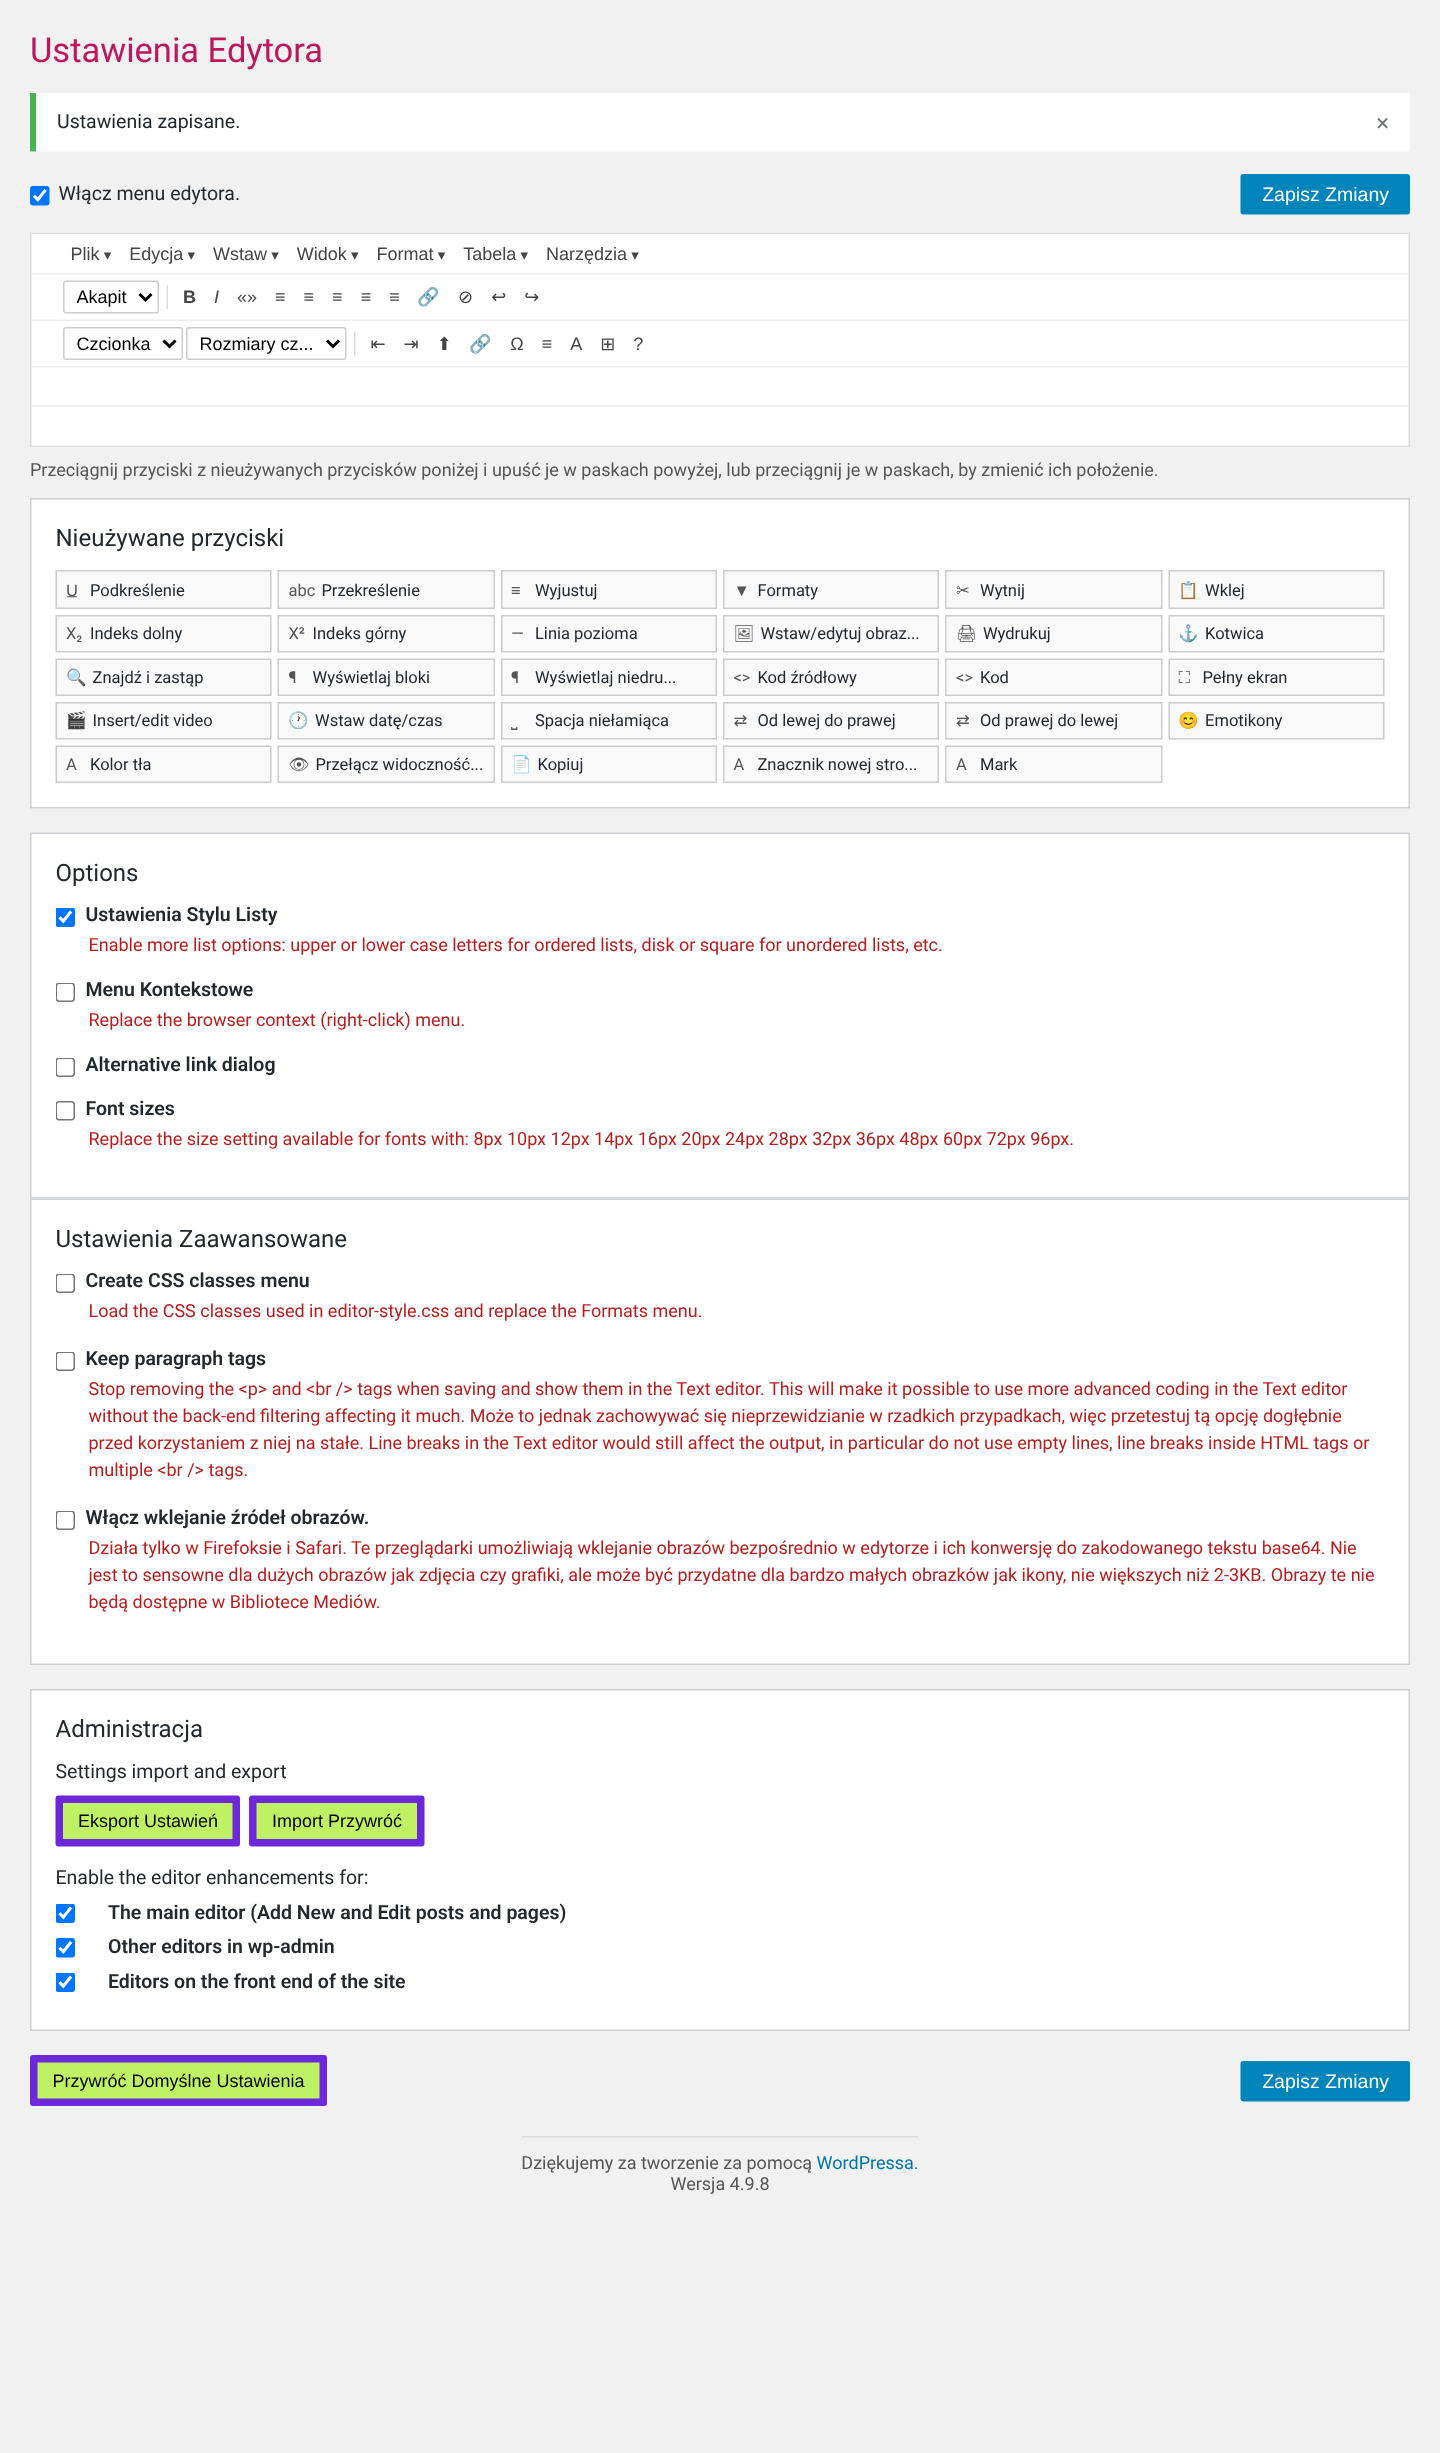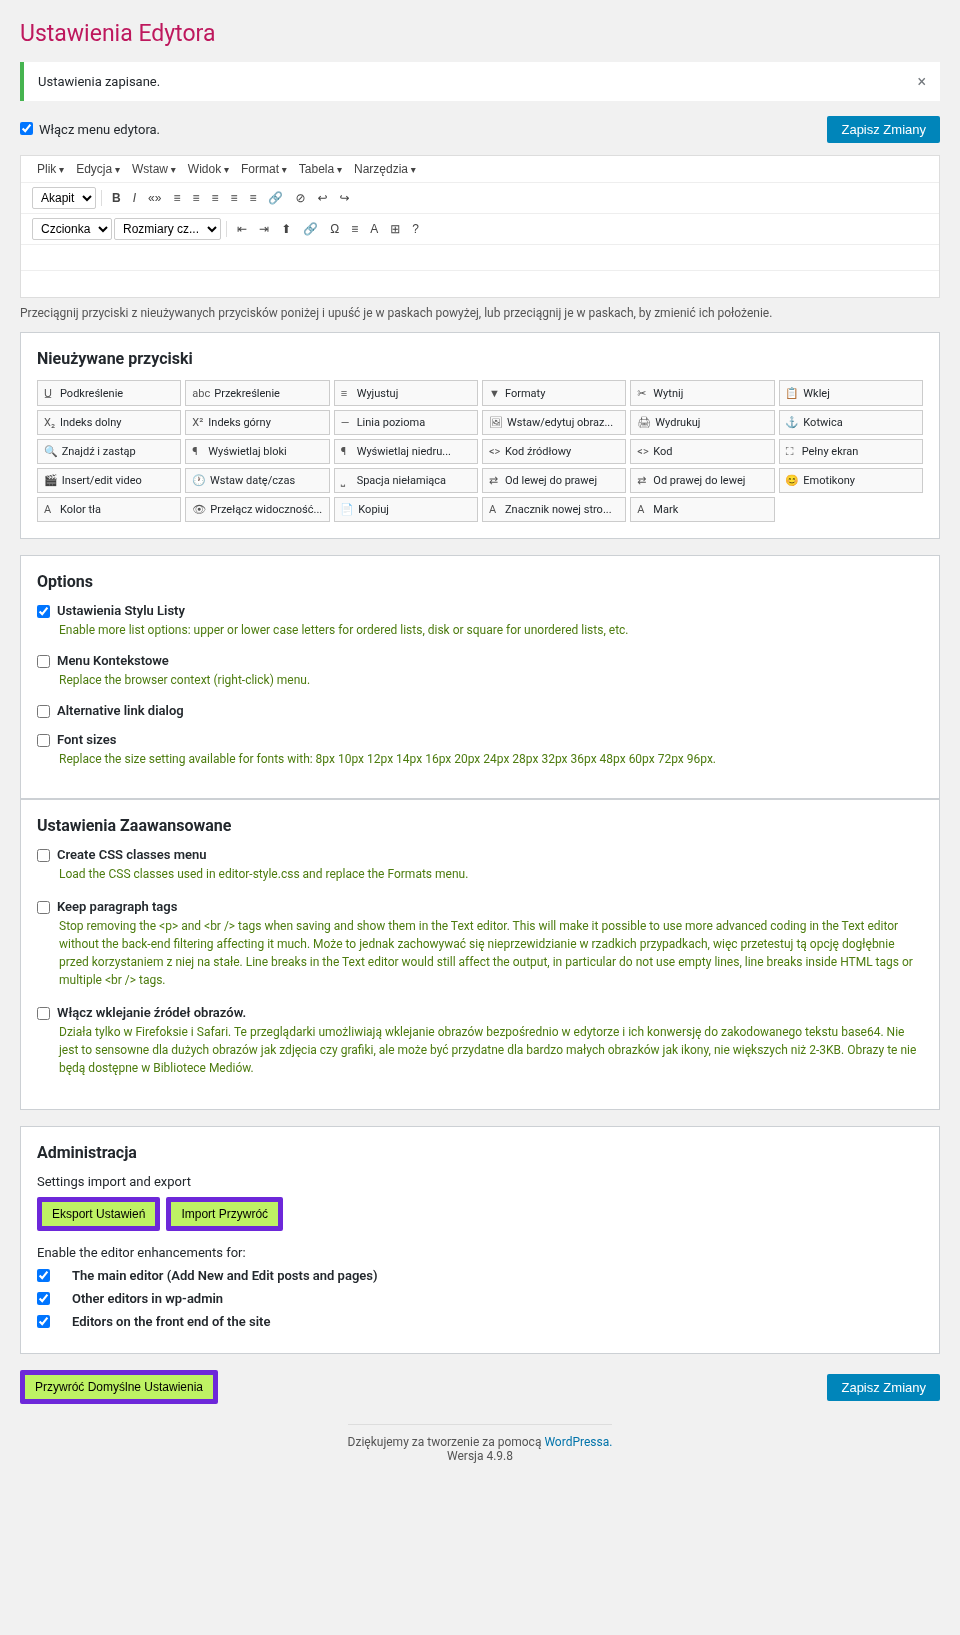--- a/index.html
+++ b/index.html
@@ -14,40 +14,40 @@
       border-left: 4px solid #46b450;
       padding: 10px 14px;
       margin-bottom: 15px;
       display: flex;
       align-items: center;
       justify-content: space-between;
     }
     .notice-success .dismiss-icon { color: #72777c; cursor: pointer; font-size: 16px; }
     
     .save-row { display: flex; align-items: center; margin-bottom: 12px; }
-    .save-row label { display: flex; align-items: flex-start; gap: 6px; flex: 1; }
+    .save-row label { display: flex; align-items: flex-end; gap: 6px; flex: 1; }
     .btn-primary {
       background: #0085ba;
       color: #fff;
       border: none;
       padding: 6px 14px;
       cursor: pointer;
       font-size: 13px;
       border-radius: 2px;
     }
     
     .editor-toolbar-wrap {
       background: #fff;
       border: 1px solid #ddd;
       margin-bottom: 4px;
     }
     .toolbar-row {
       display: flex;
       align-items: center;
-      padding: 4px 11px;
+      padding: 4px 21px;
       border-bottom: 1px solid #eee;
       flex-wrap: wrap;
       gap: 2px;
     }
     .toolbar-row:last-child { border-bottom: none; }
     .toolbar-btn {
       padding: 2px 5px;
       font-size: 12px;
       background: none;
       border: none;
@@ -66,21 +66,21 @@
     .toolbar-empty-row { height: 26px; }
     
     .drag-hint { font-size: 12px; color: #555; margin: 8px 0 12px; }
     
     .section-box {
       background: #fff;
       border: 1px solid #ccd0d4;
       margin-bottom: 16px;
       padding: 16px;
     }
-    .section-title { font-size: 16px; font-weight: 700; margin-bottom: 12px; }
+    .section-title { font-size: 16px; font-weight: 400; margin-bottom: 12px; }
     
     .unused-buttons-grid {
       display: grid;
       grid-template-columns: repeat(6, 1fr);
       gap: 4px;
     }
     .unused-btn {
       border: 1px solid #ccc;
       background: #f9f9f9;
       padding: 5px 6px;
@@ -92,21 +92,21 @@
       white-space: nowrap;
       overflow: hidden;
       text-overflow: ellipsis;
     }
     .unused-btn .icon { font-size: 11px; color: #555; min-width: 12px; }
     
     .options-section { margin-bottom: 0; }
     .option-row { margin-bottom: 14px; }
     .option-row label { display: flex; align-items: center; gap: 7px; font-weight: 600; margin-bottom: 3px; }
     .option-row label input[type=checkbox] { margin-top: 2px; }
-    .option-desc { font-size: 12px; color: #4d7c0f; margin-left: 22px; line-height: 1.5; }
+    .option-desc { font-size: 12px; color: #b91c1c; margin-left: 22px; line-height: 1.5; }
     
     .advanced-section .option-row { margin-bottom: 16px; }
     .admin-subtitle { font-size: 13px; color: #23282d; margin-bottom: 8px; }
     .btn-secondary {
       background: #bef264;
       border: 5px solid #6d28d9;
       padding: 5px 10px;
       cursor: pointer;
       font-size: 12px;
       border-radius: 2px;

